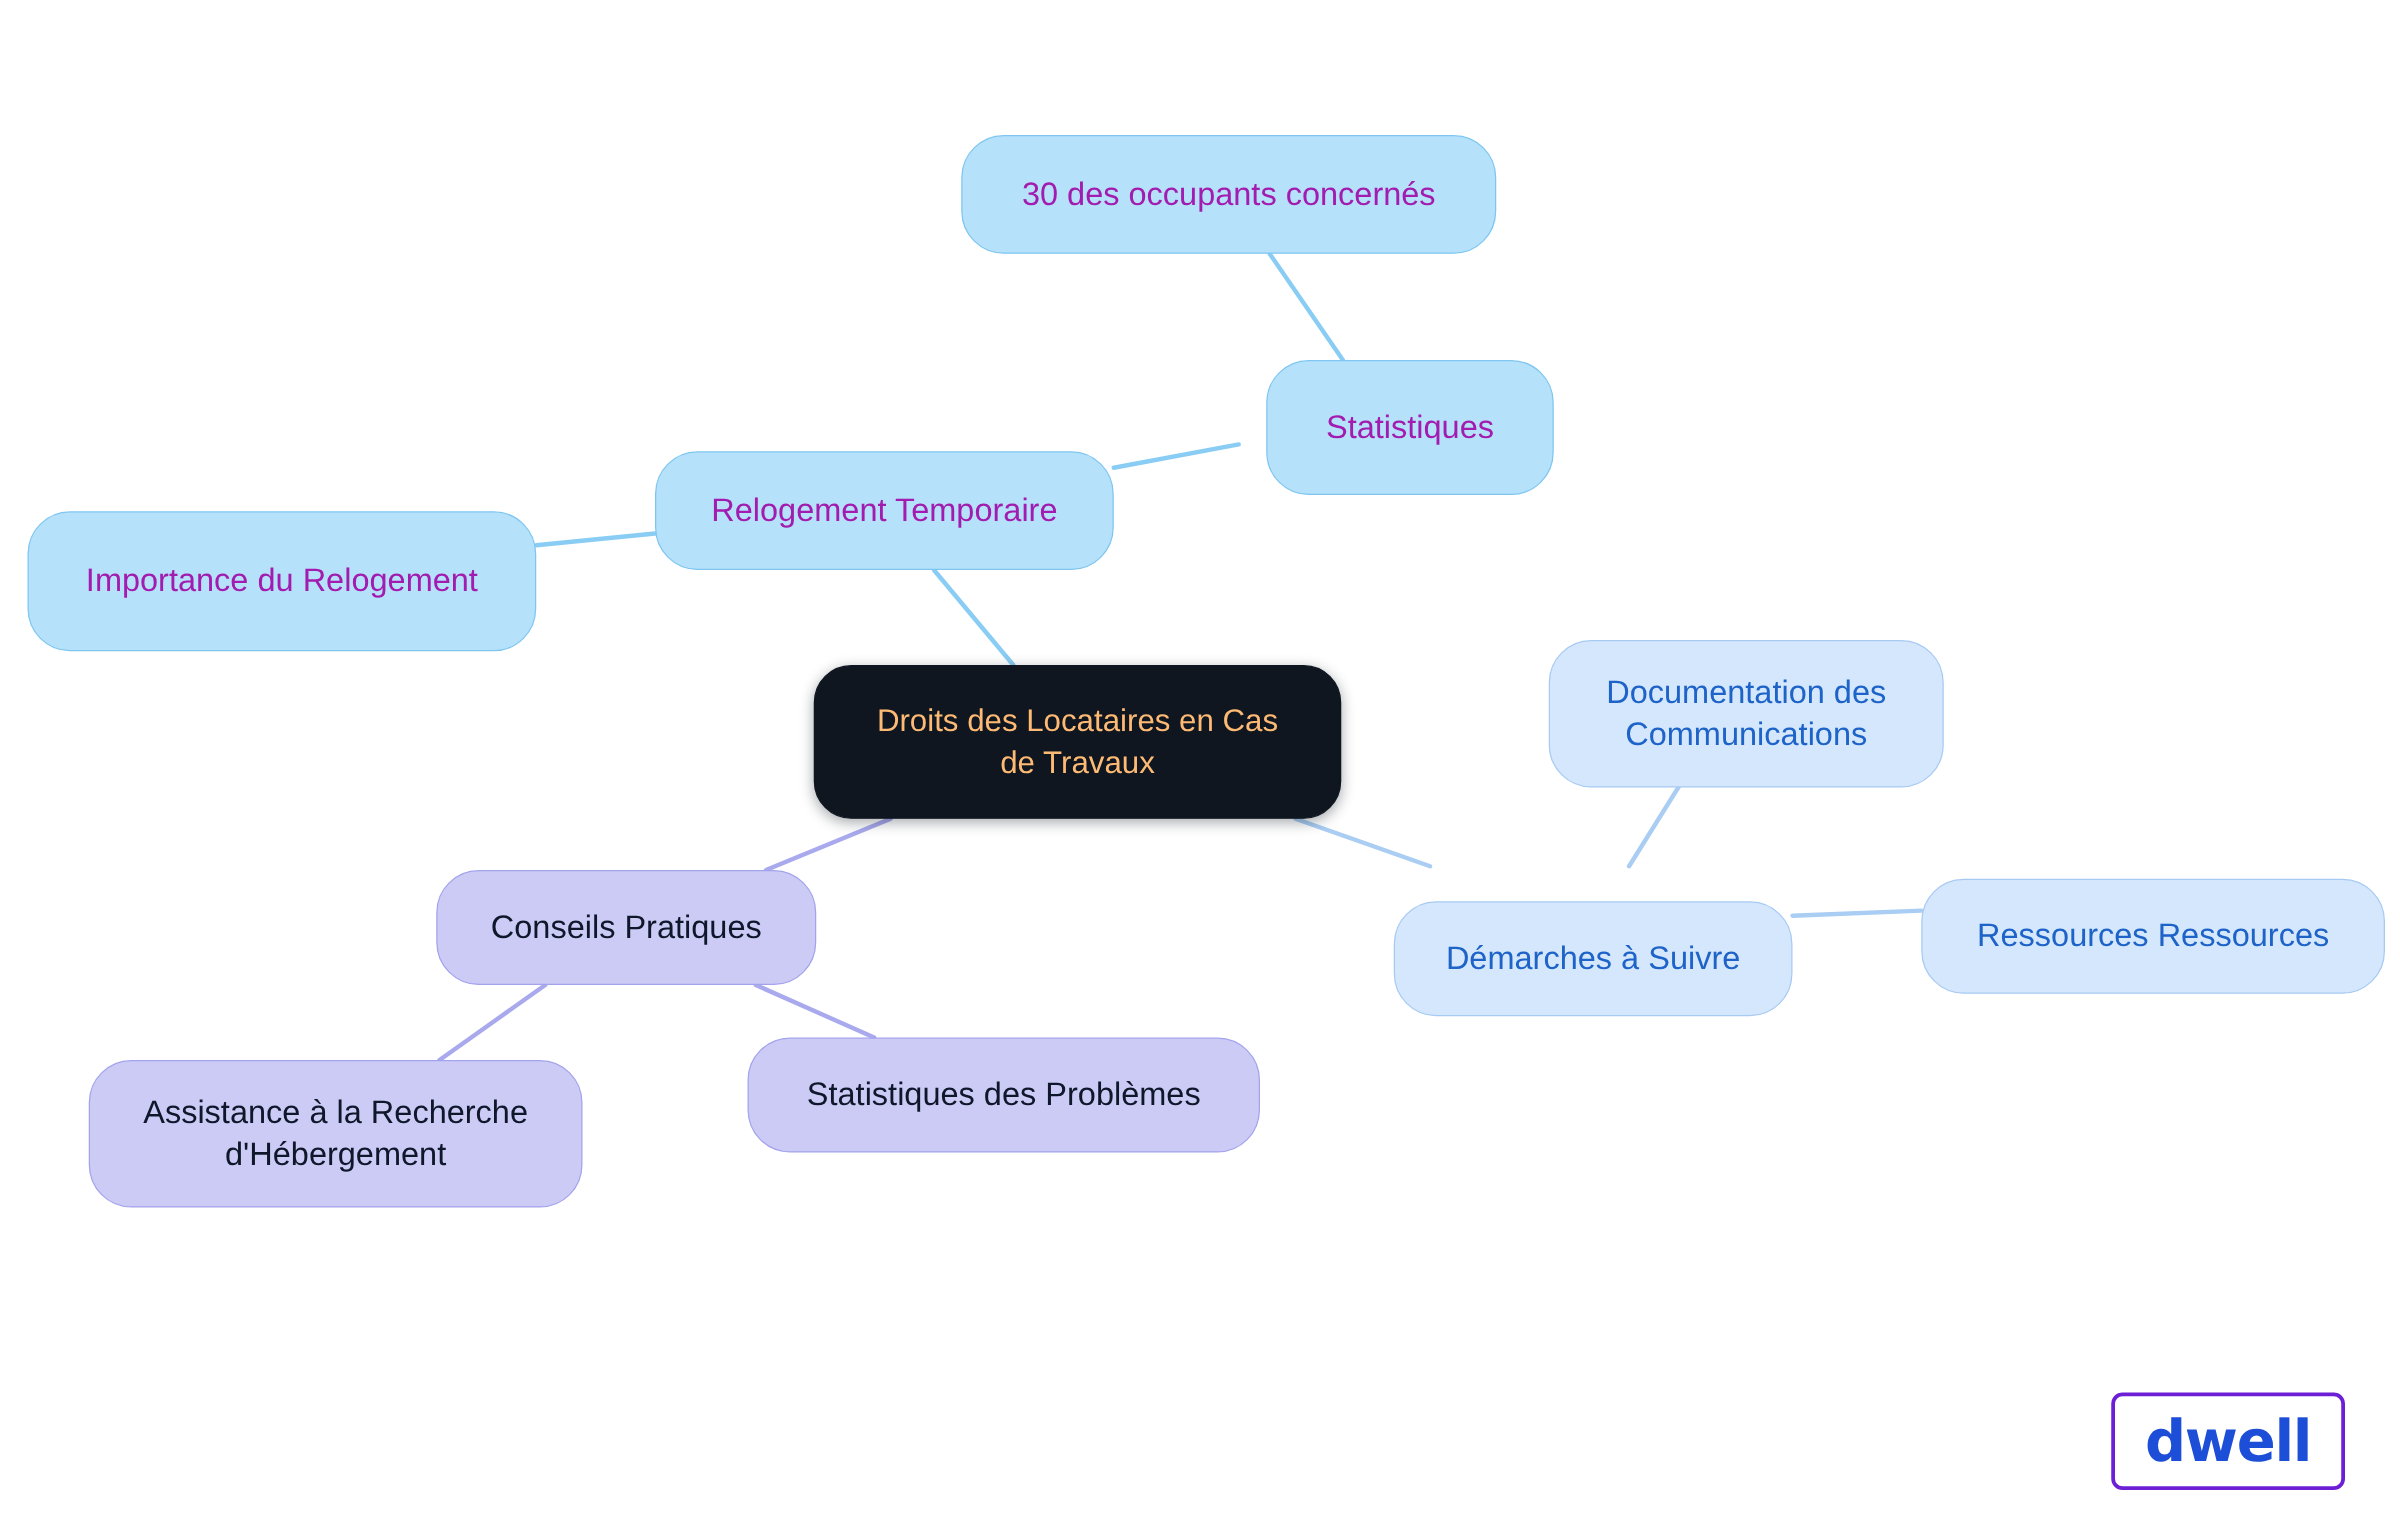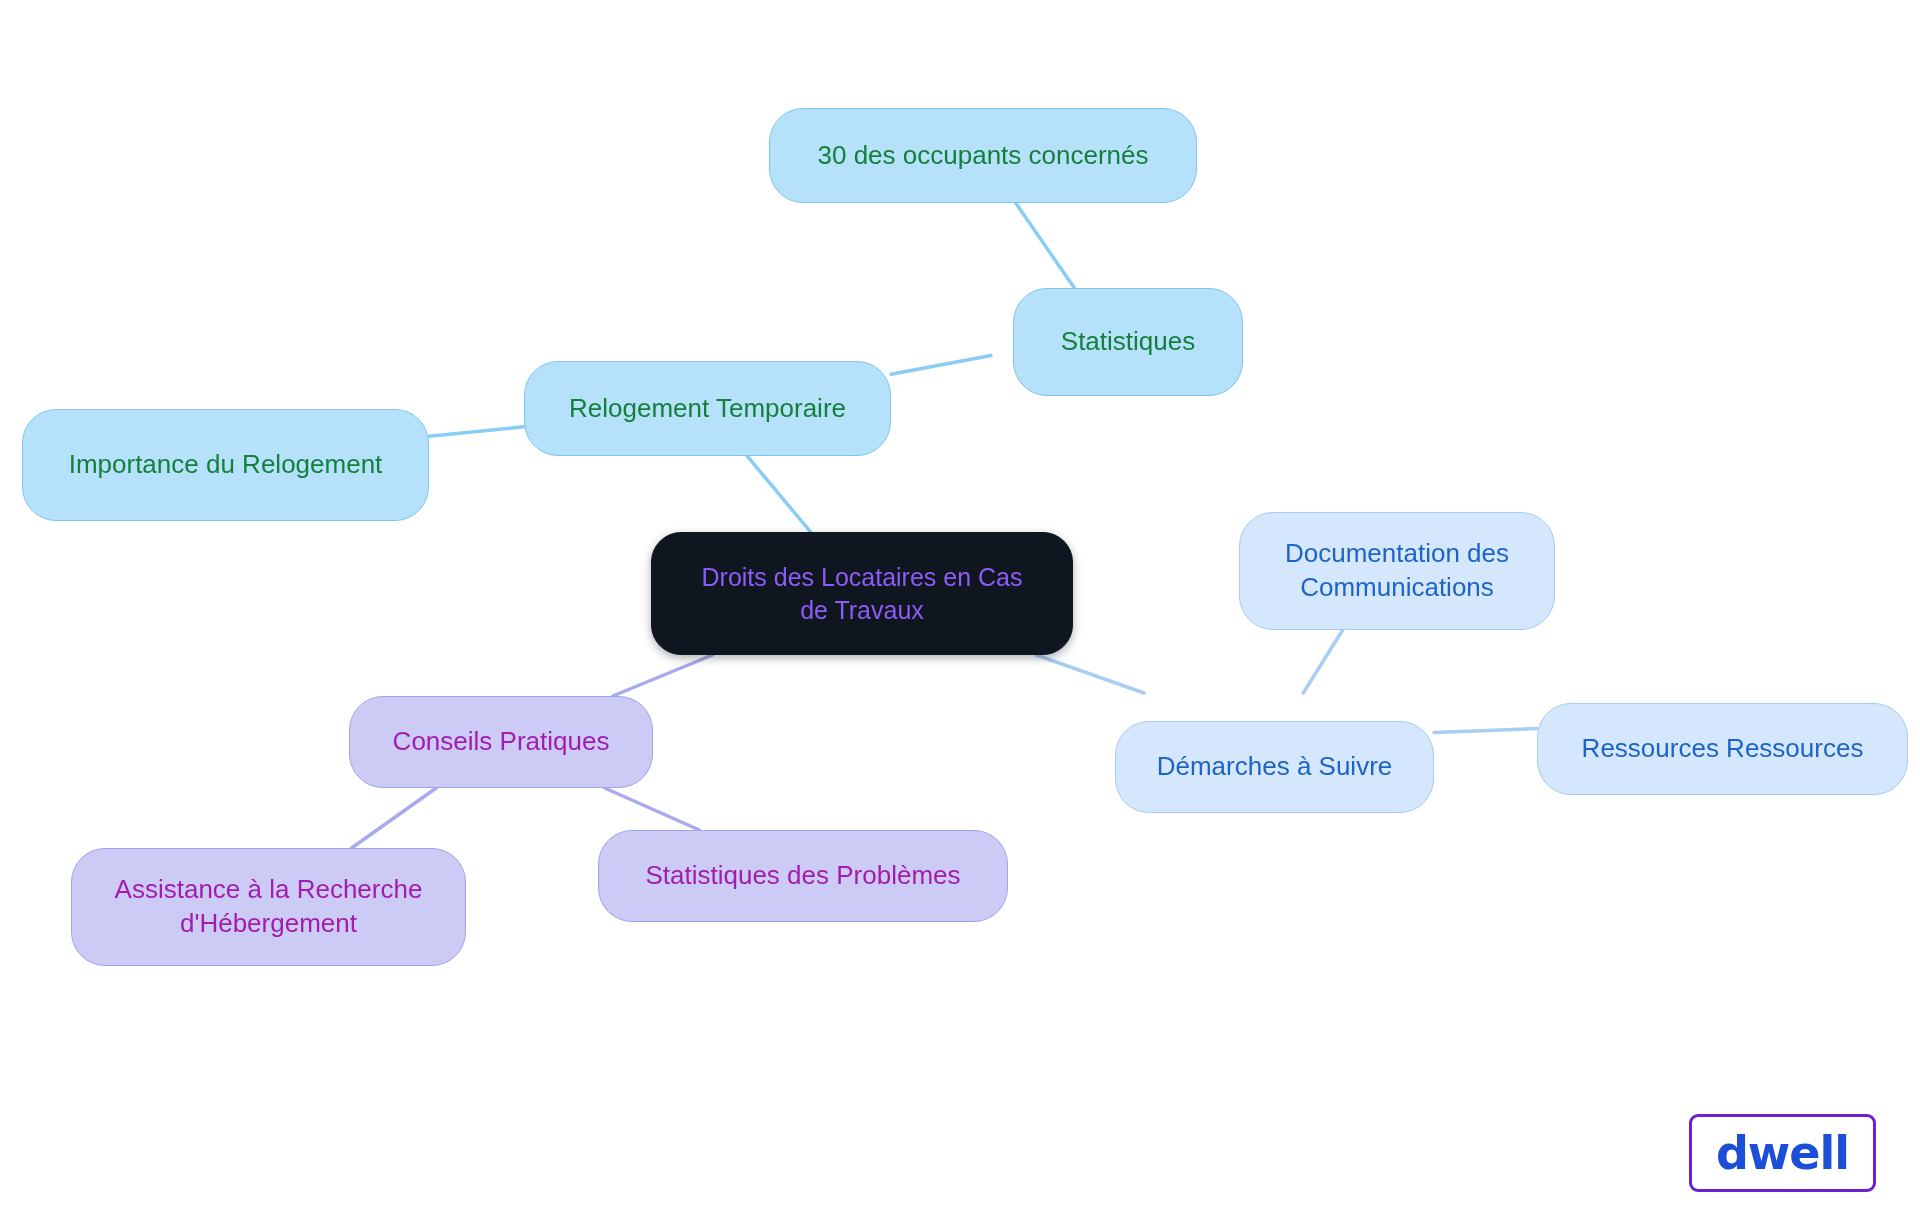--- a/index.html
+++ b/index.html
@@ -38,42 +38,42 @@
     border-radius: 34px;
     border-width: 1.5px;
     border-style: solid;
     line-height: 1.3;
     white-space: pre-line;
     padding: 6px 14px;
   }
   .node.root {
     background: #0f1620;
     border-color: #0f1620;
-    color: #8b5cf6;
+    color: #fdba74;
     font-size: 25px;
     border-radius: 30px;
     box-shadow: 0 3px 10px rgba(15,22,32,0.35);
   }
   .node.blue {
     background: #b6e1fb;
     border-color: #7ec6f0;
-    color: #15803d;
+    color: #a21caf;
     font-size: 26px;
   }
   .node.lightblue {
     background: #d4e7fc;
     border-color: #a7caf3;
     color: #1e63c8;
     font-size: 26px;
     margin-top: 28px;
   }
   .node.purple {
     background: #cbcbf6;
     border-color: #a3a3ec;
-    color: #a21caf;
+    color: #0f172a;
     font-size: 26px;
   }
   #brand {
     position: absolute;
     left: 1689px;
     top: 1114px;
     width: 181px;
     height: 72px;
     border: 3px solid #6d1fd6;
     border-radius: 9px;

